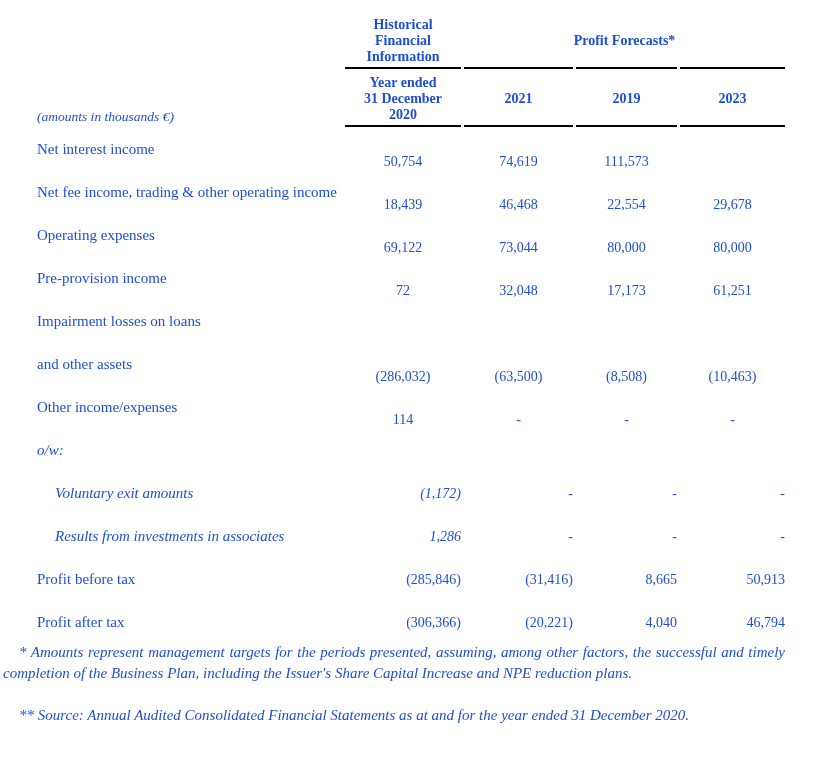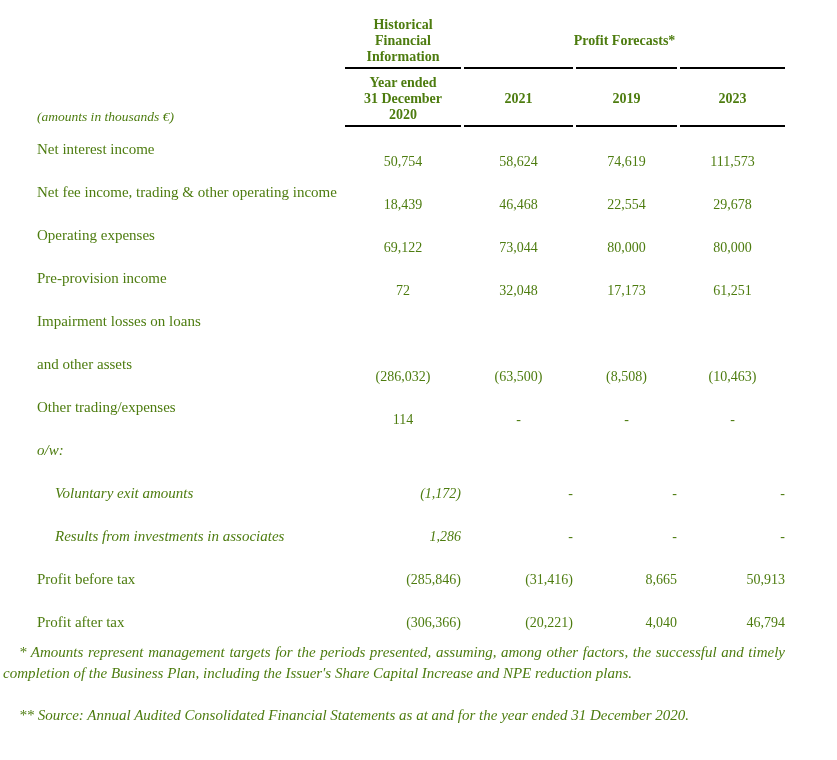--- a/index.html
+++ b/index.html
@@ -1,18 +1,18 @@
 <!DOCTYPE html>
 <html><head>
 <meta charset="utf-8">
 <style>
   html,body { margin:0; padding:0; background:#ffffff; }
   .page {
     position:relative; width:837px; height:760px;
-    background:#ffffff; color:#4d7c0f;
+    background:#ffffff; color:#1d4ed8;
     font-family:"Liberation Serif","DejaVu Serif",serif;
     overflow:hidden;
   }
   .tbl { position:absolute; left:37px; top:10px; width:748px; }
   .grid { display:grid; grid-template-columns:305px 116px 109px 101px 105px; column-gap:3px; }
 
   .hdr { font-weight:bold; font-size:14px; line-height:16px; text-align:center; white-space:pre-line; }
   .hrow-a { height:57px; }
   .hrow-a .hc1 { padding-top:7px; }
   .hrow-a .hspan { grid-column:3/6; display:flex; align-items:center; justify-content:center; padding-top:5px; }
@@ -76,21 +76,20 @@
       <div class="rule"></div>
       <div class="rule"></div>
       <div class="rule"></div>
     </div>
 
     <div class="tbody">
 
       <div class="grid trow">
         <div class="lbl">Net interest income</div>
         <div class="num">50,754</div>
-        <div class="num">58,624</div>
         <div class="num">74,619</div>
         <div class="num">111,573</div>
       </div>
 
       <div class="grid trow">
         <div class="lbl">Net fee income, trading &amp; other operating income</div>
         <div class="num">18,439</div>
         <div class="num">46,468</div>
         <div class="num">22,554</div>
         <div class="num">29,678</div>
@@ -122,21 +121,21 @@
 
       <div class="grid trow">
         <div class="lbl">and other assets</div>
         <div class="num">(286,032)</div>
         <div class="num">(63,500)</div>
         <div class="num">(8,508)</div>
         <div class="num">(10,463)</div>
       </div>
 
       <div class="grid trow">
-        <div class="lbl">Other trading/expenses</div>
+        <div class="lbl">Other income/expenses</div>
         <div class="num">114</div>
         <div class="num">-</div>
         <div class="num">-</div>
         <div class="num">-</div>
       </div>
 
       <div class="grid trow it">
         <div class="lbl">o/w:</div>
         <div class="num"></div>
         <div class="num"></div>

